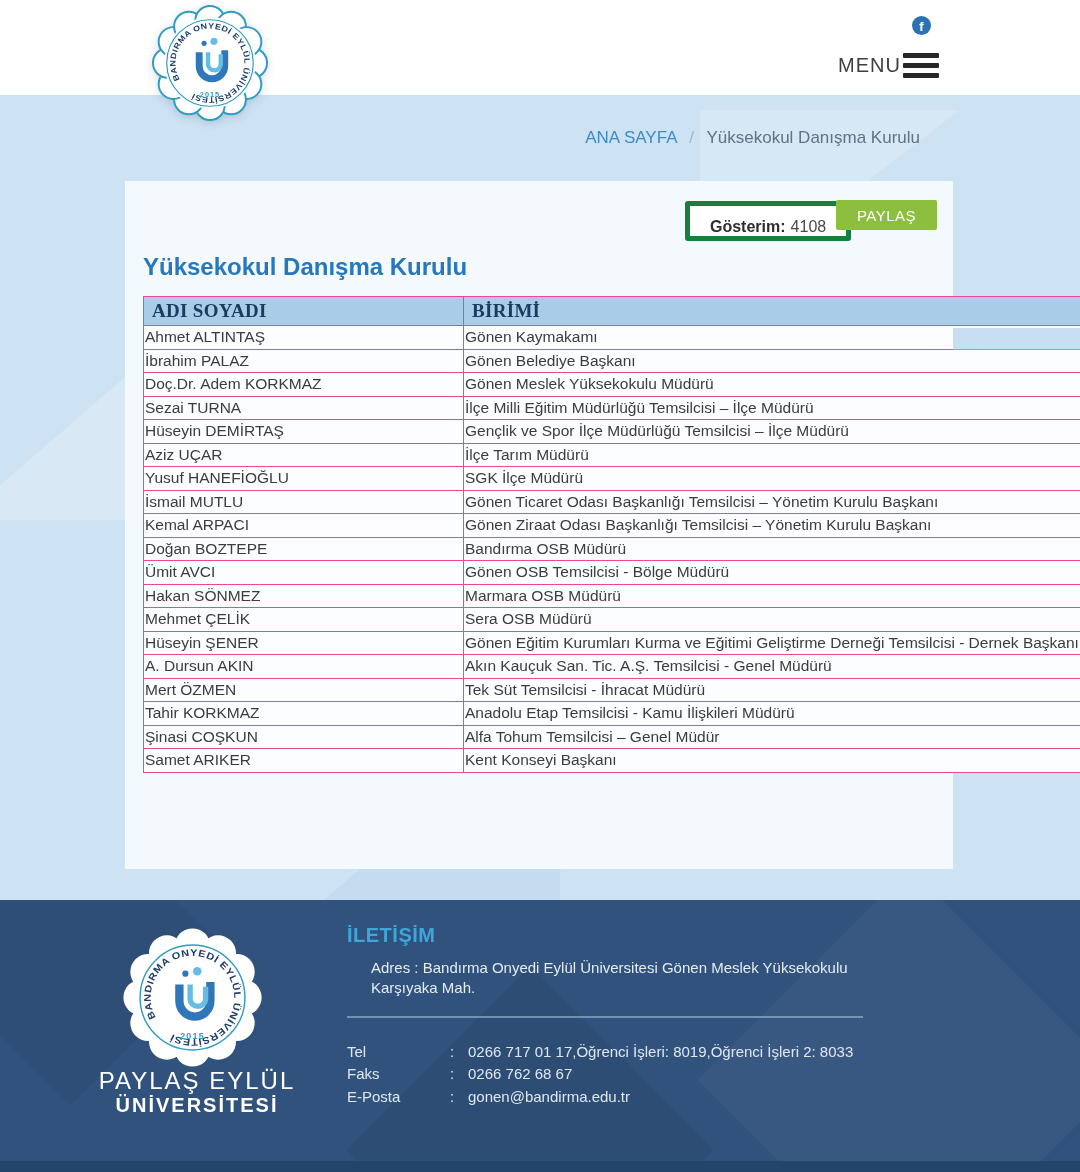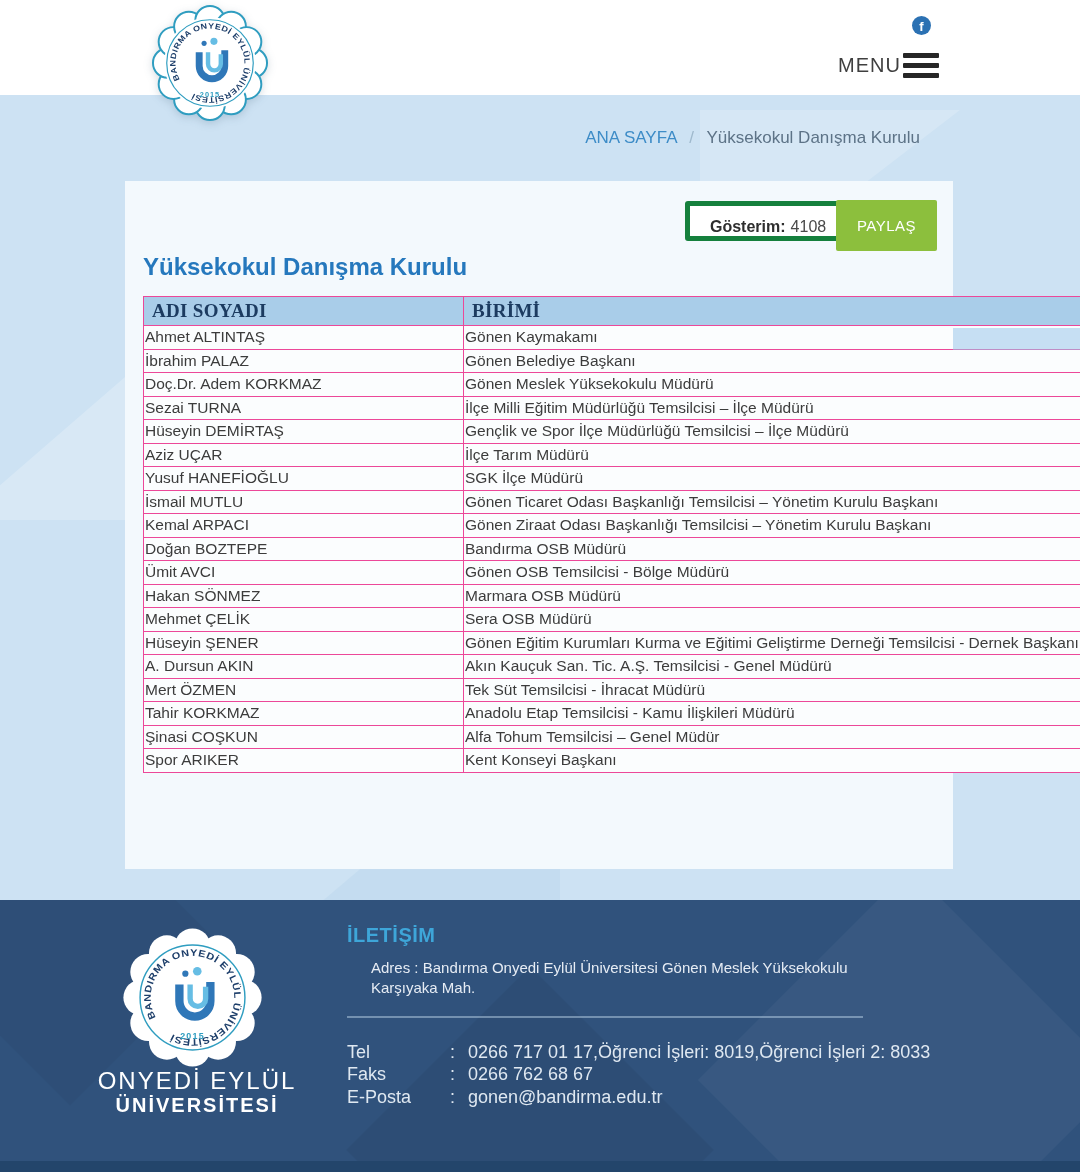--- a/index.html
+++ b/index.html
@@ -32,21 +32,21 @@
   .breadcrumb{position:absolute;top:128px;right:160px;font-size:17px;white-space:nowrap;z-index:3;}
   .breadcrumb .home{color:#3d8cc7;text-decoration:none;cursor:pointer;}
   .breadcrumb .sep{color:#9fb9cd;margin:0 8px;}
   .breadcrumb .cur{color:#5d7387;}
 
   
   .card{position:absolute;left:125px;top:181px;width:828px;height:688px;background:#f3f9fd;z-index:1;}
   .views-box{position:absolute;left:685px;top:201px;height:30px;padding:0 20px;background:#fff;border:5px solid #15803d;
              border-radius:3px;display:flex;align-items:flex-end;font-size:16px;color:#4a4a4a;z-index:2;}
   .views-box b{color:#2e2e2e;margin-right:5px;}
-  .share-btn{position:absolute;left:836px;top:200px;width:101px;height:51px;background:#8cbf3d;border:none;border-radius:2px;
+  .share-btn{position:absolute;left:836px;top:200px;width:101px;height:30px;background:#8cbf3d;border:none;border-radius:2px;
              color:#fff;font-family:"Liberation Sans",sans-serif;font-size:15px;letter-spacing:.5px;cursor:pointer;z-index:2;}
   .page-title{position:absolute;left:143px;top:253px;margin:0;font-size:24px;font-weight:bold;color:#2578bd;z-index:2;}
 
   
   table.board{position:absolute;left:143px;top:296px;width:945px;border-collapse:collapse;z-index:2;table-layout:fixed;}
   table.board th,table.board td{border:1px solid #ec4899;text-align:left;overflow:hidden;white-space:nowrap;}
   table.board th{background:#a9cde9;color:#1c3b60;font-family:"Liberation Serif",serif;font-size:19px;font-weight:bold;
                  padding:2px 8px;height:24px;letter-spacing:.3px;}
   table.board td{background:#fbfdfe;color:#3c3c3c;font-size:15.5px;padding:1px 1px;height:20.5px;}
   table.board col.c1{width:320px;}
@@ -59,21 +59,21 @@
   .f-deco.d2{left:400px;top:120px;width:260px;height:260px;background:rgba(0,0,0,.05);}
   .f-deco.d3{left:-40px;top:-60px;width:220px;height:220px;background:rgba(0,0,0,.04);}
   .wordmark{position:absolute;left:87px;top:1068px;width:220px;text-align:center;color:#ffffff;z-index:3;}
   .wordmark .w1{font-size:24px;font-weight:bold;letter-spacing:6px;line-height:26px;}
   .wordmark .w2{font-size:24px;font-weight:normal;letter-spacing:2px;line-height:25px;}
   .wordmark .w3{font-size:20px;font-weight:bold;letter-spacing:2px;line-height:25px;}
   .contact-heading{position:absolute;left:347px;top:924px;margin:0;font-size:20px;font-weight:bold;color:#3ea6d9;letter-spacing:.5px;z-index:3;}
   .address{position:absolute;left:347px;top:958px;width:540px;font-size:15px;line-height:19.5px;color:#e6ecf4;z-index:3;margin-left:24px;}
   .f-divider{position:absolute;left:347px;top:1016px;width:516px;height:2px;background:rgba(200,221,240,.45);z-index:3;}
   .contact-rows{position:absolute;left:347px;top:1041px;z-index:3;}
-  .contact-row{display:flex;font-size:18px;line-height:22.3px;color:#dfe8f1;}
+  .contact-row{display:flex;font-size:15px;line-height:22.3px;color:#dfe8f1;}
   .c-label{width:103px;}
   .c-sep{width:18px;}
   .c-value[data-interactable="true"]{cursor:pointer;}
   .bottom-strip{position:absolute;left:0;bottom:0;width:1080px;height:11px;background:#23456b;z-index:4;}
 </style>
 </head>
 <body>
 
 <div class="page" data-interactable="false">
 
@@ -222,21 +222,21 @@
         </tr>
         <tr data-interactable="false">
           <td data-interactable="false">Tahir KORKMAZ</td>
           <td data-interactable="false">Anadolu Etap Temsilcisi - Kamu İlişkileri Müdürü</td>
         </tr>
         <tr data-interactable="false">
           <td data-interactable="false">Şinasi COŞKUN</td>
           <td data-interactable="false">Alfa Tohum Temsilcisi – Genel Müdür</td>
         </tr>
         <tr data-interactable="false">
-          <td data-interactable="false">Spor ARIKER</td>
+          <td data-interactable="false">Samet ARIKER</td>
           <td data-interactable="false">Kent Konseyi Başkanı</td>
         </tr>
       </tbody>
   </table>
   <div class="row-highlight" data-interactable="false"></div>
 
   <footer class="footer" data-interactable="false">
     <div class="f-deco d1" data-interactable="false"></div>
     <div class="f-deco d2" data-interactable="false"></div>
     <div class="f-deco d3" data-interactable="false"></div>
@@ -268,21 +268,21 @@
     <text class="year" x="60" y="95" text-anchor="middle" data-interactable="false">2015</text>
     <g data-interactable="false">
       <path d="M49,49 v14 a13,13 0 0 0 26,0 v-16" fill="none" stroke="#2f77b8" stroke-width="7"></path>
       <path d="M58,49 v12 a6.5,6.5 0 0 0 13,0 v-10" fill="none" stroke="#66bde4" stroke-width="4.5"></path>
       <circle cx="54" cy="40" r="2.6" fill="#2f77b8"></circle>
       <circle cx="64" cy="38" r="3.6" fill="#66bde4"></circle>
     </g>
   </svg>
 
   <div class="wordmark" data-interactable="false">
-    <div class="w2" data-interactable="false">ONYEDİ EYLÜL</div>
+    <div class="w2" data-interactable="false">PAYLAŞ EYLÜL</div>
     <div class="w3" data-interactable="false">ÜNİVERSİTESİ</div>
   </div>
 
   <h2 class="contact-heading" data-interactable="false">İLETİŞİM</h2>
   <div class="address" data-interactable="false">
     <div data-interactable="false">Adres : Bandırma Onyedi Eylül Üniversitesi Gönen Meslek Yüksekokulu Karşıyaka Mah.</div>
   </div>
   <div class="f-divider" data-interactable="false"></div>
   <div class="contact-rows" data-interactable="false">
       <div class="contact-row" data-interactable="false">

